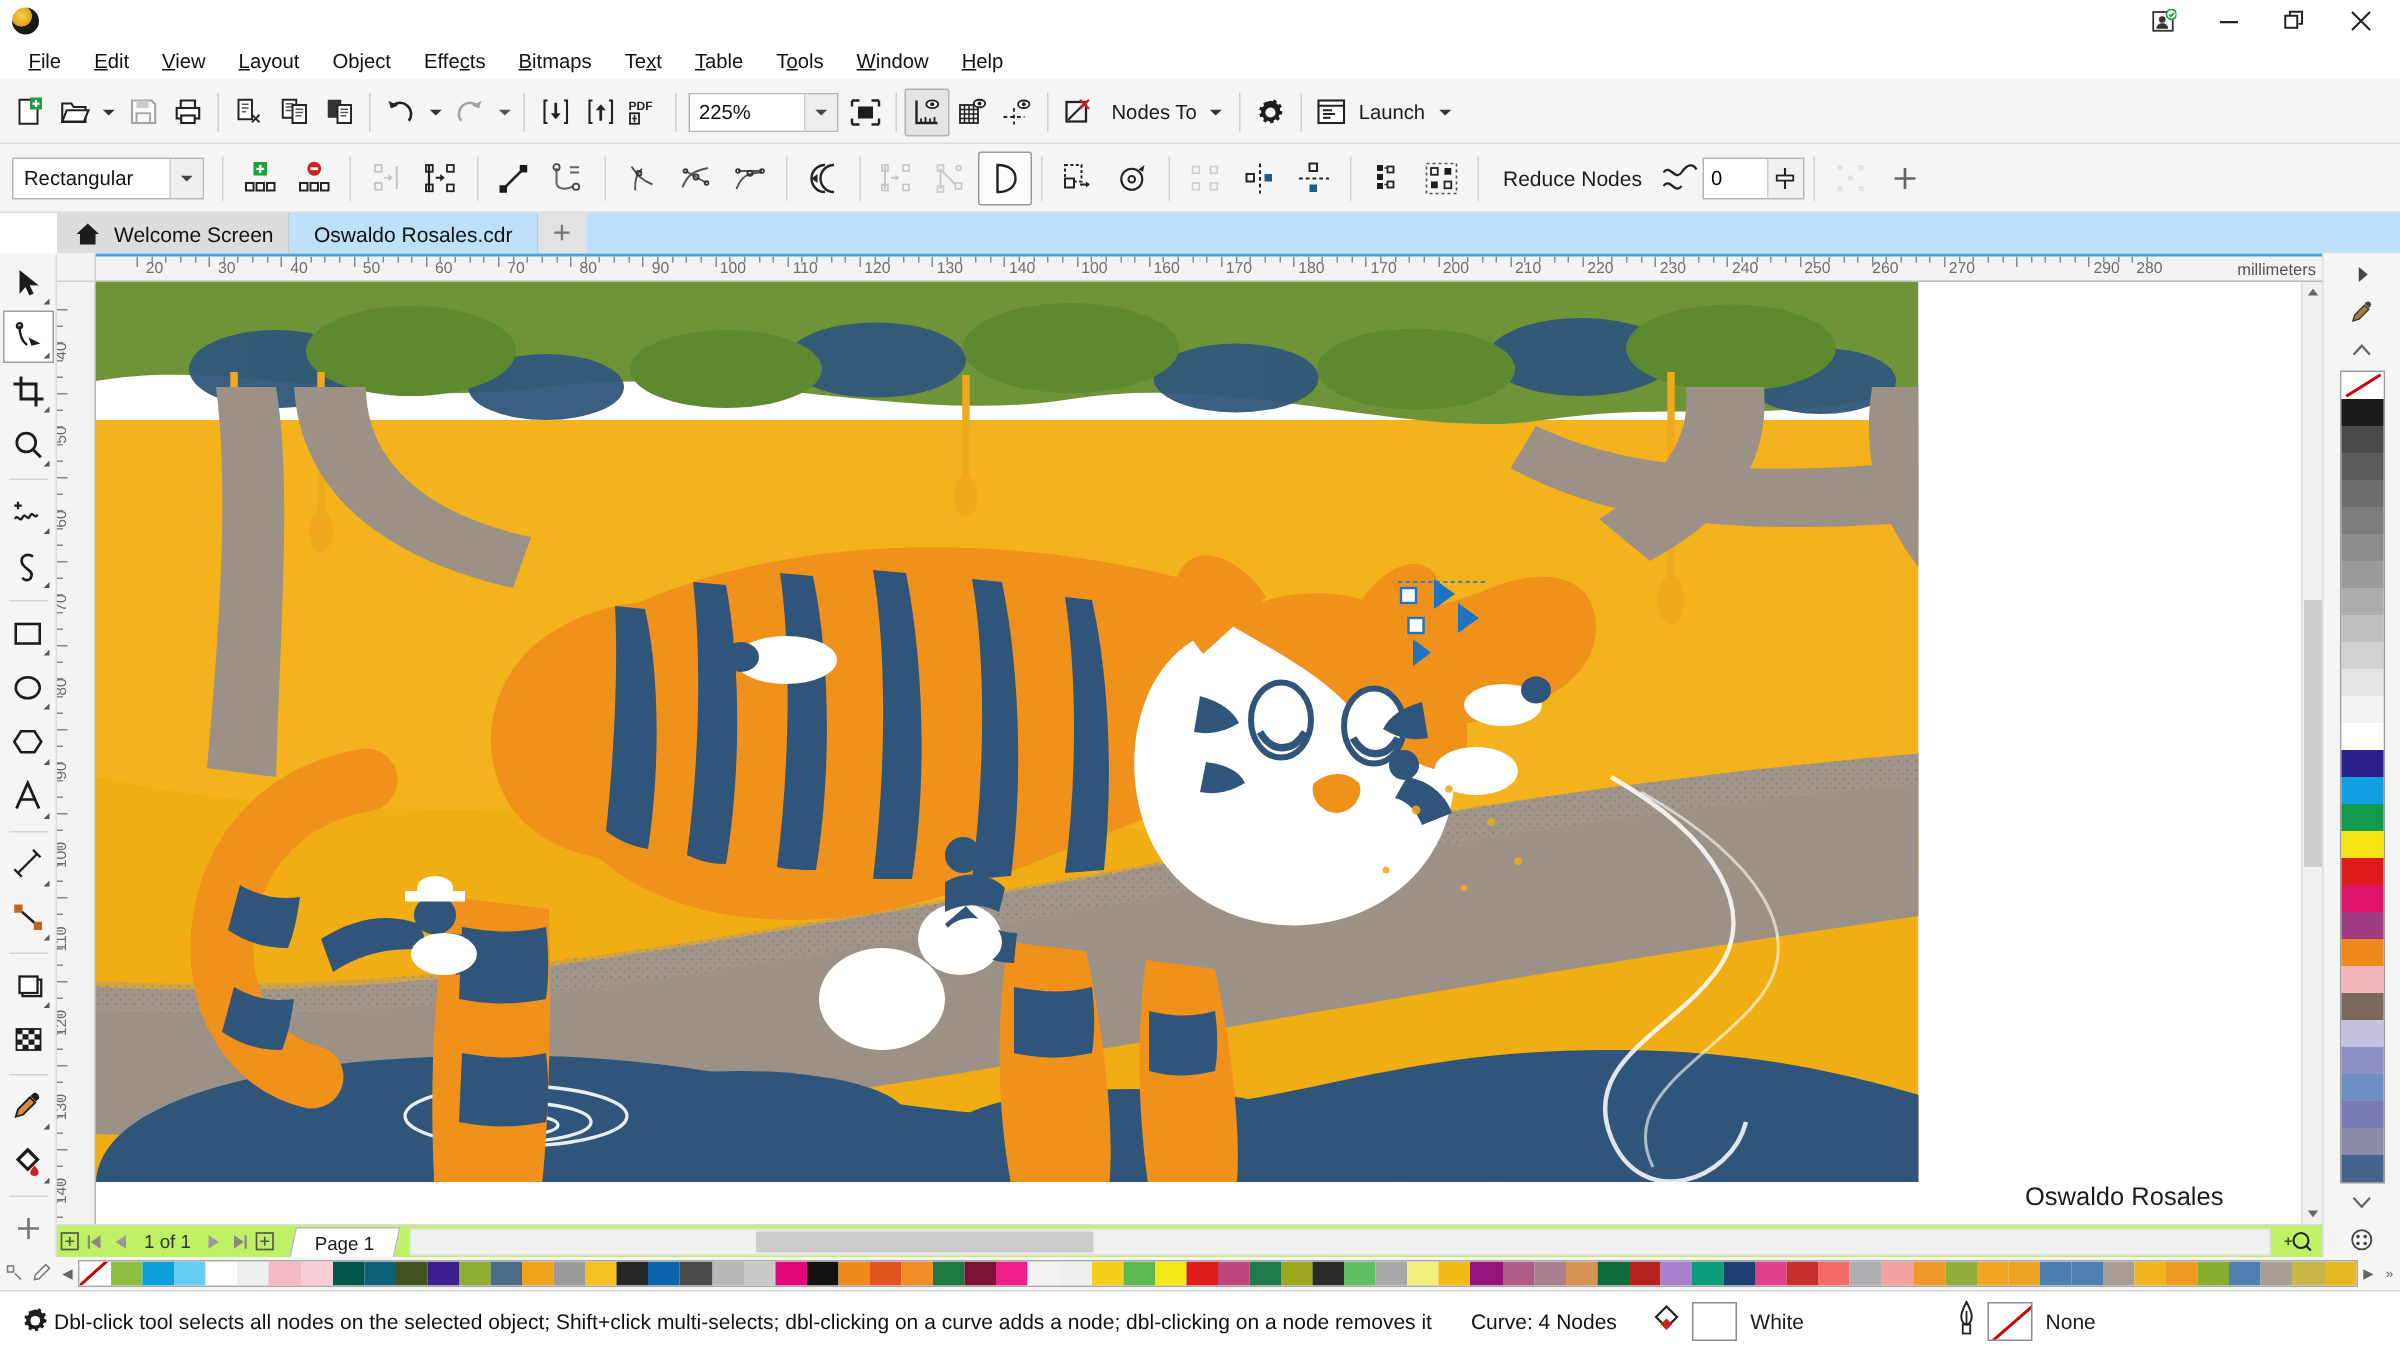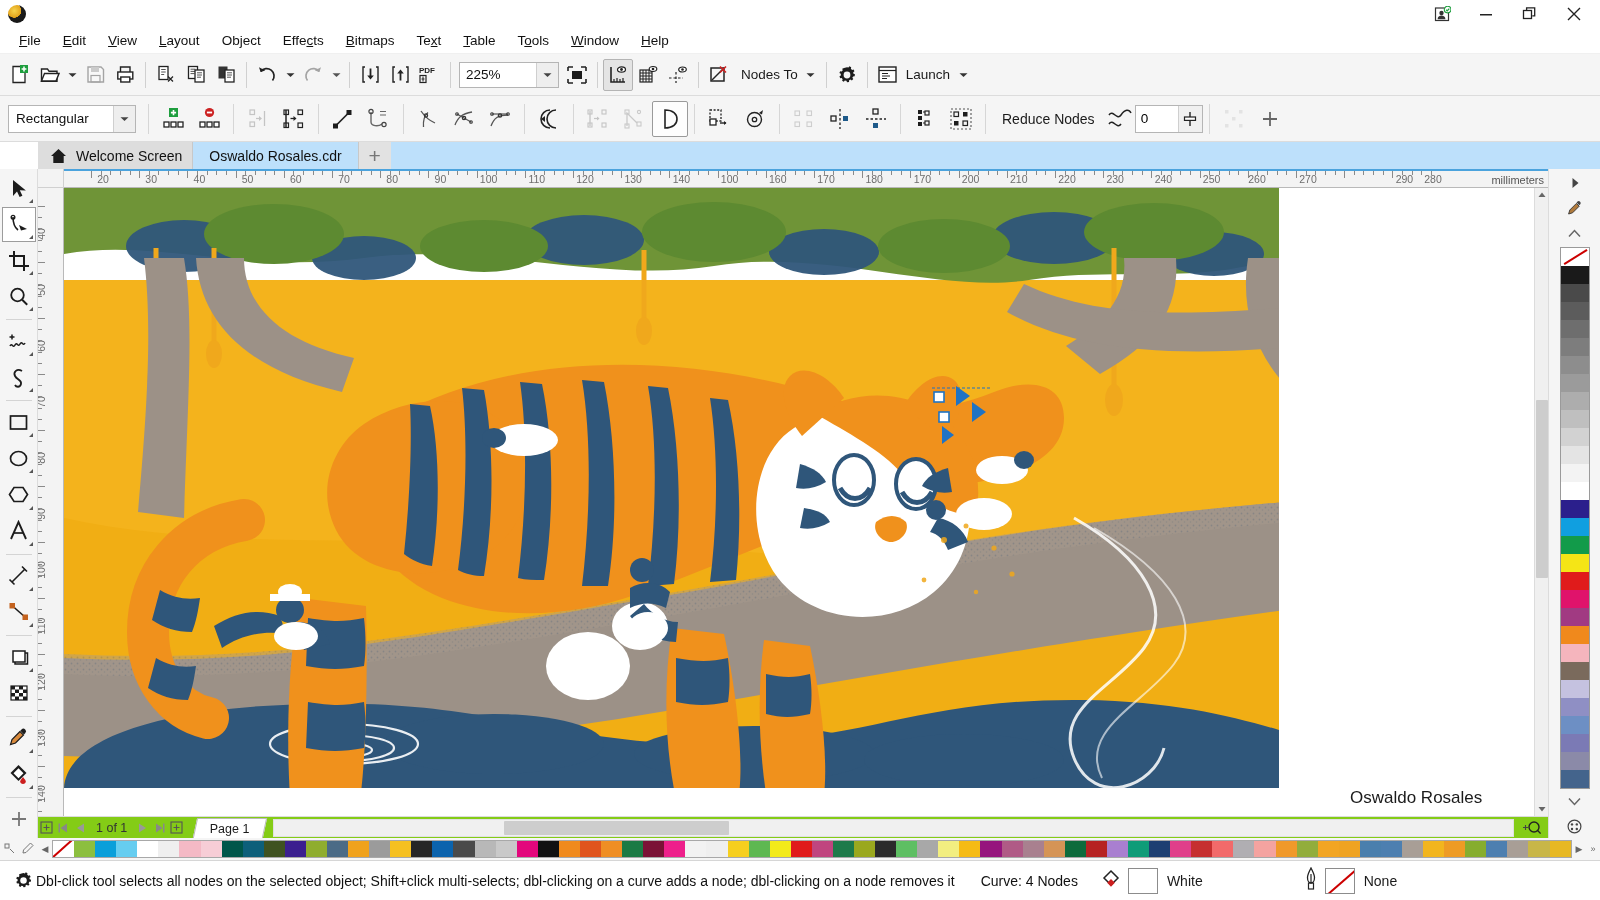--- a/index.html
+++ b/index.html
@@ -163,21 +163,21 @@
 
   
   .vscroll {
     width:14px; flex:0 0 14px; background:#f0f0f0; position:relative;
     border-left:1px solid #dcdcdc;
   }
   .vscroll .thumb { position:absolute; left:1px; width:12px; background:#cdcdcd; border-radius:1px; }
   .vscroll .sb-arrow { position:absolute; left:0; width:14px; height:14px; display:flex; align-items:center; justify-content:center; }
 
   
-  .pagebar { height:22px; flex:0 0 22px; display:flex; align-items:center; background:#84cc16; border-top:1px solid #dcdcdc;text-align:center; }
+  .pagebar { height:22px; flex:0 0 22px; display:flex; align-items:center; background:#bef264; border-top:1px solid #dcdcdc;text-align:center; }
   .pg-btn { width:17px; height:19px; display:flex; align-items:center; justify-content:center; cursor:default; }
   .pg-count { font-size:12.5px; padding:0 7px; color:#333; white-space:nowrap; }
   .pagetab {
     height:20px; background:#fff; border:1px solid #b9b9b9; border-bottom:none;
     display:flex; align-items:center; padding:0 14px; font-size:12.5px;
     margin-left:10px; transform:skewX(-12deg);
   }
   .pagetab span { transform:skewX(12deg); }
   .hscroll { flex:1; height:18px; background:#f0f0f0; position:relative; margin-left:8px; border:1px solid #e0e0e0;}
   .hscroll .thumb { position:absolute; top:1px; height:14px; background:#cdcdcd; border-radius:1px; }

